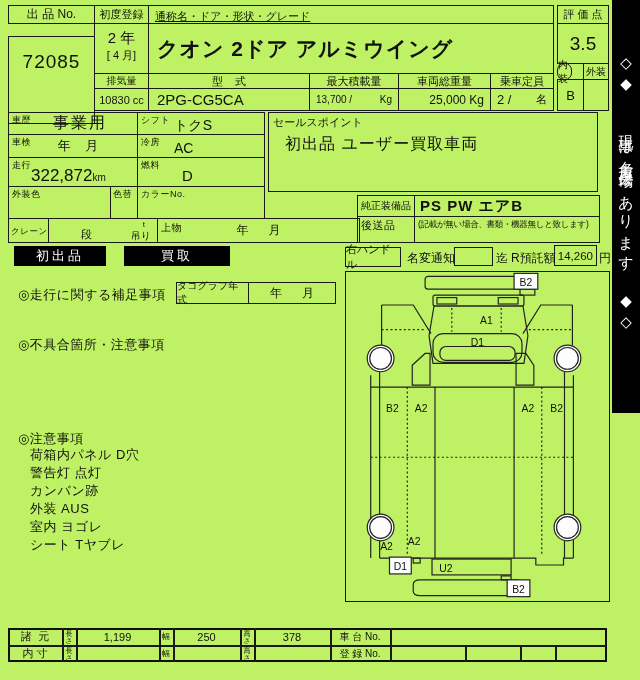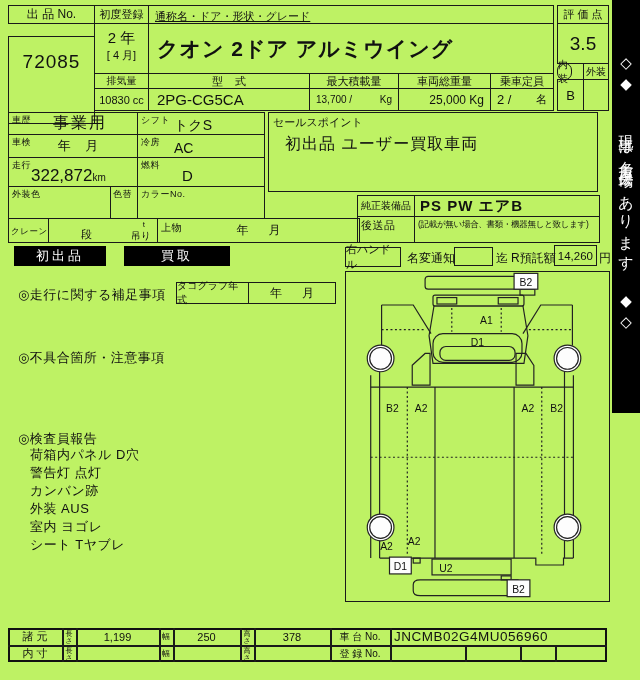--- a/index.html
+++ b/index.html
@@ -135,23 +135,23 @@
   <div class="abs b1 c" style="left:454px;top:247px;width:39px;height:19px;font-size:11px;"></div>
   <div class="abs" style="left:496px;top:250px;font-size:12px;">迄</div>
   <div class="abs" style="left:511px;top:250px;font-size:12px;">R預託額</div>
   <div class="abs b1" style="left:554px;top:245px;width:43px;height:21px;font-size:11.5px;display:flex;align-items:center;justify-content:flex-end;padding-right:3px;">14,260</div>
   <div class="abs" style="left:599px;top:250px;font-size:12px;">円</div>
 
   <div class="abs" style="left:18px;top:286px;font-size:13px;letter-spacing:0.5px;">◎走行に関する補足事項</div>
   <div class="abs b c" style="left:176px;top:282px;width:73px;height:22px;font-size:10px;">タコグラフ年式</div>
   <div class="abs b c pre" style="left:248px;top:282px;width:88px;height:22px;font-size:12px;">年      月</div>
 
-  <div class="abs" style="left:18px;top:349px;font-size:13px;letter-spacing:0.5px;">◎不具合箇所・注意事項</div>
-
-  <div class="abs" style="left:18px;top:430px;font-size:13px;letter-spacing:0.5px;">◎検査員報告</div>
+  <div class="abs" style="left:18px;top:336px;font-size:13px;letter-spacing:0.5px;">◎不具合箇所・注意事項</div>
+
+  <div class="abs" style="left:18px;top:430px;font-size:13px;letter-spacing:0.5px;">◎注意事項</div>
   <div class="note-line" style="top:446px;">荷箱内パネル D穴</div>
   <div class="note-line" style="top:464px;">警告灯 点灯</div>
   <div class="note-line" style="top:482px;">カンバン跡</div>
   <div class="note-line" style="top:500px;">外装 AUS</div>
   <div class="note-line" style="top:518px;">室内 ヨゴレ</div>
   <div class="note-line" style="top:536px;">シート Tヤブレ</div>
 
   <div class="abs b" style="left:345px;top:271px;width:265px;height:331px;">
     <svg viewBox="0 0 265 331" width="262" height="328">
       <g fill="none" stroke="#222" stroke-width="1.2">
@@ -240,29 +240,28 @@
   <div class="vline" style="left:159px;top:628px;height:34px;"></div>
   <div class="vline" style="left:173px;top:628px;height:34px;"></div>
   <div class="vline" style="left:240px;top:628px;height:34px;"></div>
   <div class="vline" style="left:254px;top:628px;height:34px;"></div>
   <div class="vline" style="left:330px;top:628px;height:34px;"></div>
   <div class="vline" style="left:390px;top:628px;height:34px;"></div>
   <div class="vline" style="left:465px;top:645px;height:17px;"></div>
   <div class="vline" style="left:520px;top:645px;height:17px;"></div>
   <div class="vline" style="left:555px;top:645px;height:17px;"></div>
 
-  <div class="abs c" style="left:8px;top:628px;width:54px;height:17px;font-size:11px;">諸 元</div>
+  <div class="abs c" style="left:8px;top:628px;width:54px;height:17px;font-size:11px;font-family:Liberation Mono, monospace;">諸 元</div>
   <div class="abs c" style="left:62px;top:628px;width:14px;height:17px;font-size:7px;line-height:7px;text-align:center;">長さ</div>
   <div class="abs c" style="left:76px;top:628px;width:83px;height:17px;font-size:11px;">1,199</div>
   <div class="abs c" style="left:159px;top:628px;width:14px;height:17px;font-size:8px;">幅</div>
   <div class="abs c" style="left:173px;top:628px;width:67px;height:17px;font-size:11px;">250</div>
   <div class="abs c" style="left:240px;top:628px;width:14px;height:17px;font-size:7px;line-height:7px;text-align:center;">高さ</div>
   <div class="abs c" style="left:254px;top:628px;width:76px;height:17px;font-size:11px;">378</div>
   <div class="abs c" style="left:330px;top:628px;width:60px;height:17px;font-size:10px;">車 台 No.</div>
-  <div class="abs" style="left:390px;top:628px;width:217px;height:17px;font-size:13.5px;display:flex;align-items:center;padding-left:4px;letter-spacing:0.5px;">JNCMB02G4MU056960</div>
 
   <div class="abs c" style="left:8px;top:645px;width:54px;height:17px;font-size:11px;">内 寸</div>
   <div class="abs c" style="left:62px;top:645px;width:14px;height:17px;font-size:7px;line-height:7px;text-align:center;">長さ</div>
   <div class="abs c" style="left:159px;top:645px;width:14px;height:17px;font-size:8px;">幅</div>
   <div class="abs c" style="left:240px;top:645px;width:14px;height:17px;font-size:7px;line-height:7px;text-align:center;">高さ</div>
   <div class="abs c" style="left:330px;top:645px;width:60px;height:17px;font-size:10px;">登 録 No.</div>
 
 </div>
 
 </body></html>

